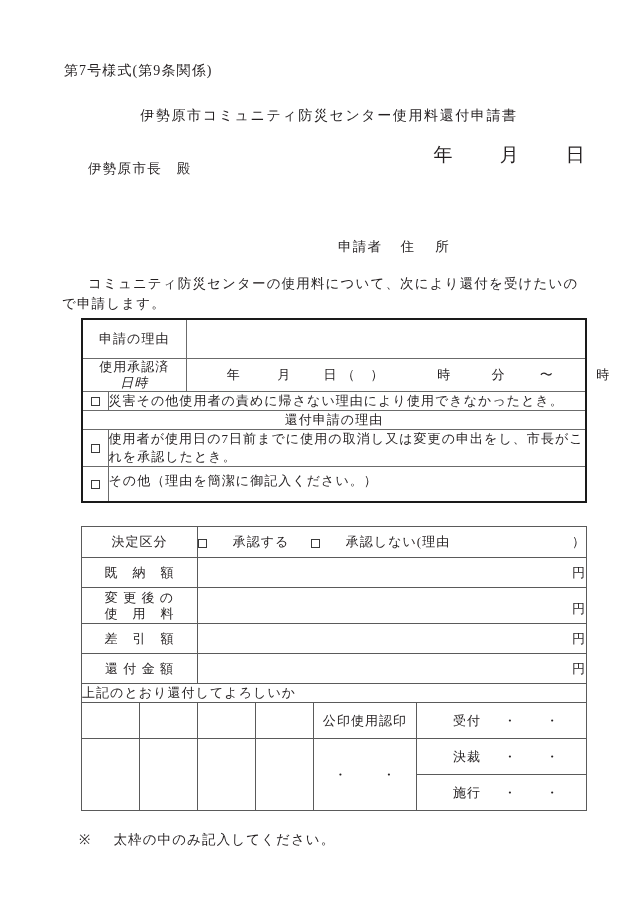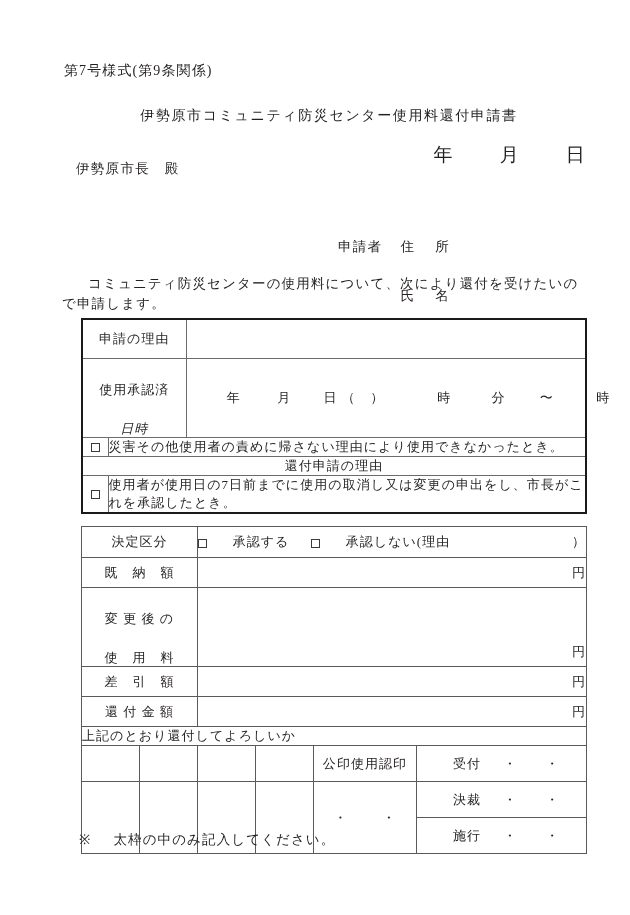--- a/index.html
+++ b/index.html
@@ -32,21 +32,21 @@
     font-family: Liberation Serif, serif;
   }
   .date-line {
     position: absolute; right: 44px; top: 142px;
     font-size: 19px; letter-spacing: 1.2px;
     white-space: nowrap;
   }
   .date-line span { display: inline-block; }
   .date-line .g { width: 34px; }
   .addressee {
-    position: absolute; left: 76px; top: 160px;
+    position: absolute; left: 88px; top: 160px;
     font-size: 13.5px; letter-spacing: 1.3px;
     white-space: nowrap;
   }
 
   
   .applicant {
     position: absolute; left: 338px; top: 208px;
     font-size: 13.5px; letter-spacing: 1.2px;
     line-height: 21px;
   }
@@ -85,21 +85,21 @@
 
   .lbl-cell {
     text-align: center;
     padding: 5px 0;
   }
   .lbl-two {
     text-align: center;
     line-height: 16px;
     padding: 4px 0 5px;
   }
-  .lbl-two .l2 { display: block; margin-top: 23px; }
+  .lbl-two .l2 { display: block; }
 
   .ck-cell { text-align: center; width: 26px; }
   .ckbox {
     display: inline-block;
     width: 9px; height: 9px;
     border: 1px solid #3a3a3a;
     background: #fff;
     vertical-align: middle;
   }
   .reason-text {
@@ -179,25 +179,20 @@
     <span>日</span>
   </div>
 
   <div class="addressee">伊勢原市長　殿</div>
 
   <div class="applicant">
     <div class="row">
       <span class="lbl">申請者</span>
       <span class="f1">住</span>
       <span>所</span>
-    </div>
-    <div class="row">
-      <span class="lbl"></span>
-      <span class="f1">氏</span>
-      <span>名</span>
     </div>
   </div>
 
   <div class="body-text">コミュニティ防災センターの使用料について、次により還付を受けたいので申請します。</div>
 
   <table class="tbl" id="upper-table">
     <colgroup>
       <col style="width:26px">
       <col style="width:78px">
       <col>
@@ -238,20 +233,26 @@
       </tr>
       <tr>
         <td colspan="3" class="section-head">還付申請の理由</td>
       </tr>
       <tr>
         <td class="ck-cell">
           <span class="ckbox"></span>
         </td>
         <td colspan="2" class="reason-text">使用者が使用日の7日前までに使用の取消し又は変更の申出をし、市長がこれを承認したとき。</td>
       </tr>
+      <tr>
+        <td class="ck-cell">
+          <span class="ckbox"></span>
+        </td>
+        <td colspan="2" class="reason-text" style="height:36px;vertical-align:top;padding-top:5px">その他（理由を簡潔に御記入ください。）</td>
+      </tr>
     </tbody>
   </table>
 
   <table class="tbl" id="lower-table">
     <colgroup>
       <col style="width:58px">
       <col style="width:58px">
       <col style="width:58px">
       <col style="width:58px">
       <col style="width:103px">

